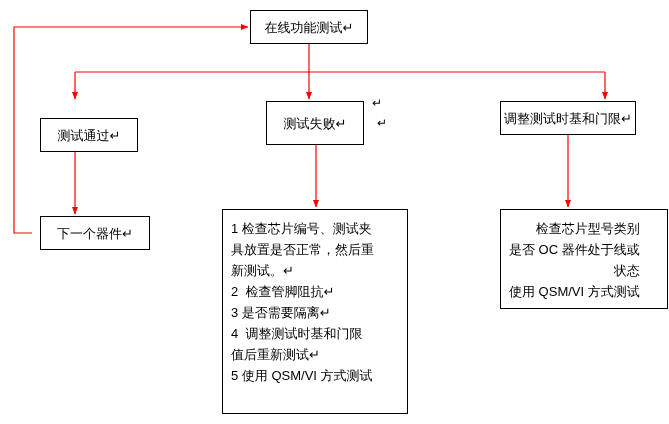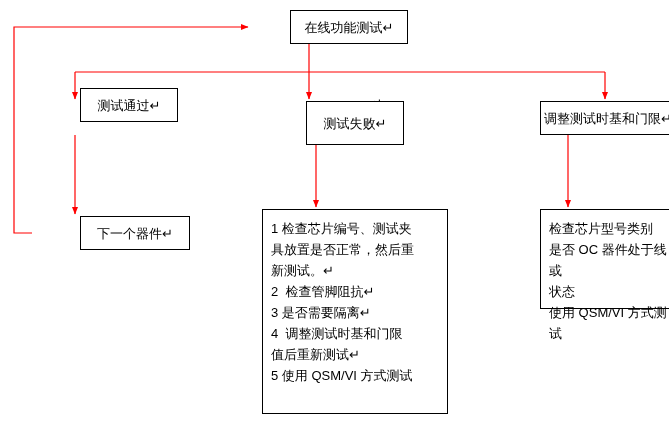--- a/index.html
+++ b/index.html
@@ -24,21 +24,20 @@
     background: #ffffff;
     color: #000000;
     font-size: 13px;
     line-height: 17px;
     display: flex;
     align-items: center;
     justify-content: center;
     text-align: center;
     white-space: pre-wrap;
     z-index: 3;
-    margin-left: 40px;
   }
   .node.left-align {
     justify-content: flex-start;
     text-align: left;
     padding: 8px 6px 0 8px;
     align-items: flex-start;
     line-height: 21px;
   }
   svg.arrows {
     position: absolute;
@@ -76,38 +75,38 @@
     <path d="M309,72 L309,99" fill="none" stroke="#FF0000" stroke-width="1.2" marker-end="url(#ar)"></path>
     <path d="M605,72 L605,99" fill="none" stroke="#FF0000" stroke-width="1.2" marker-end="url(#ar)"></path>
 
     <path d="M75,135 L75,214" fill="none" stroke="#FF0000" stroke-width="1.2" marker-end="url(#ar)"></path>
     <path d="M316,135 L316,207" fill="none" stroke="#FF0000" stroke-width="1.2" marker-end="url(#ar)"></path>
     <path d="M568,135 L568,207" fill="none" stroke="#FF0000" stroke-width="1.2" marker-end="url(#ar)"></path>
   </svg>
 
   <div class="node" style="left:250px; top:10px; width:118px; height:34px;">在线功能测试↵</div>
 
-  <div class="node" style="left:40px; top:88px; width:98px; height:34px;">测试通过↵</div>
+  <div class="node" style="left:40px; top:118px; width:98px; height:34px;">测试通过↵</div>
 
   <div class="node" style="left:266px; top:101px; width:98px; height:44px;">测试失败↵</div>
 
   <div class="node" style="left:500px; top:101px; width:136px; height:34px;">调整测试时基和门限↵</div>
 
   <div class="node" style="left:40px; top:216px; width:110px; height:34px;">下一个器件↵</div>
 
   <div class="node left-align" style="left:222px; top:209px; width:186px; height:205px;">1 检查芯片编号、测试夹
 具放置是否正常，然后重
 新测试。↵
 2  检查管脚阻抗↵
 3 是否需要隔离↵
 4  调整测试时基和门限
 值后重新测试↵
 5 使用 QSM/VI 方式测试</div>
 
-  <div class="node left-align" style="left:500px; top:209px; width:140px; height:100px;">检查芯片型号类别
+  <div class="node left-align" style="left:500px; top:209px; width:168px; height:100px;text-align:right;">检查芯片型号类别
 是否 OC 器件处于线或
 状态
 使用 QSM/VI 方式测试</div>
 
   <div class="stray" style="left:372px; top:96px;">↵</div>
   <div class="stray" style="left:377px; top:116px;">↵</div>
 
 </div>
 
 </body></html>

